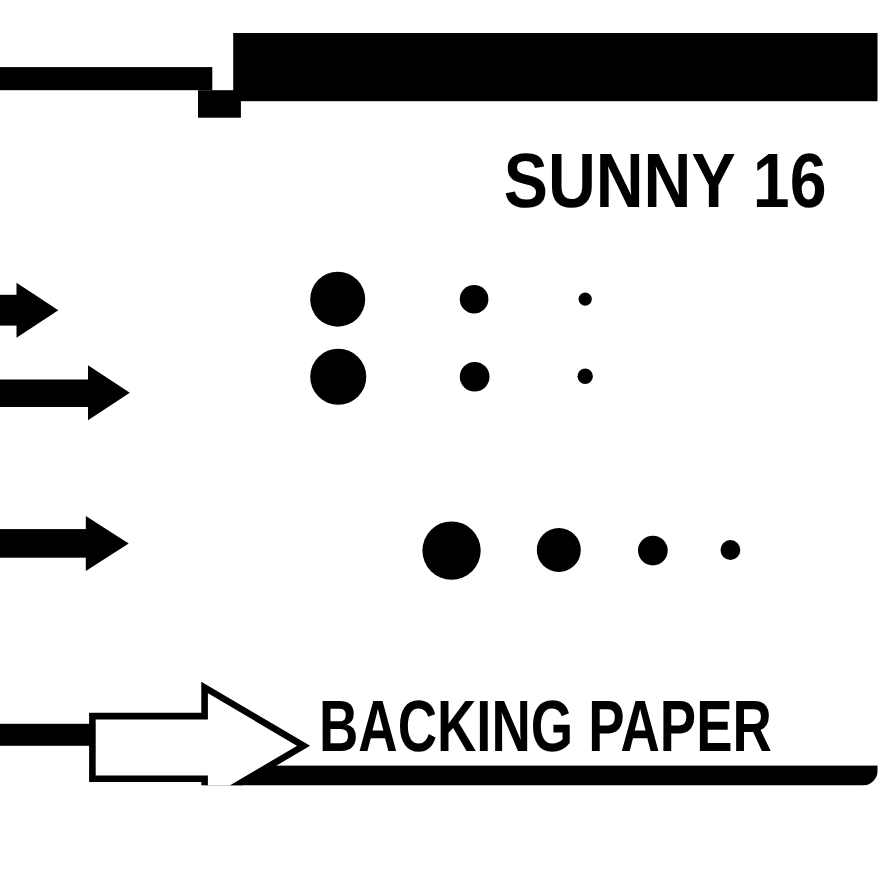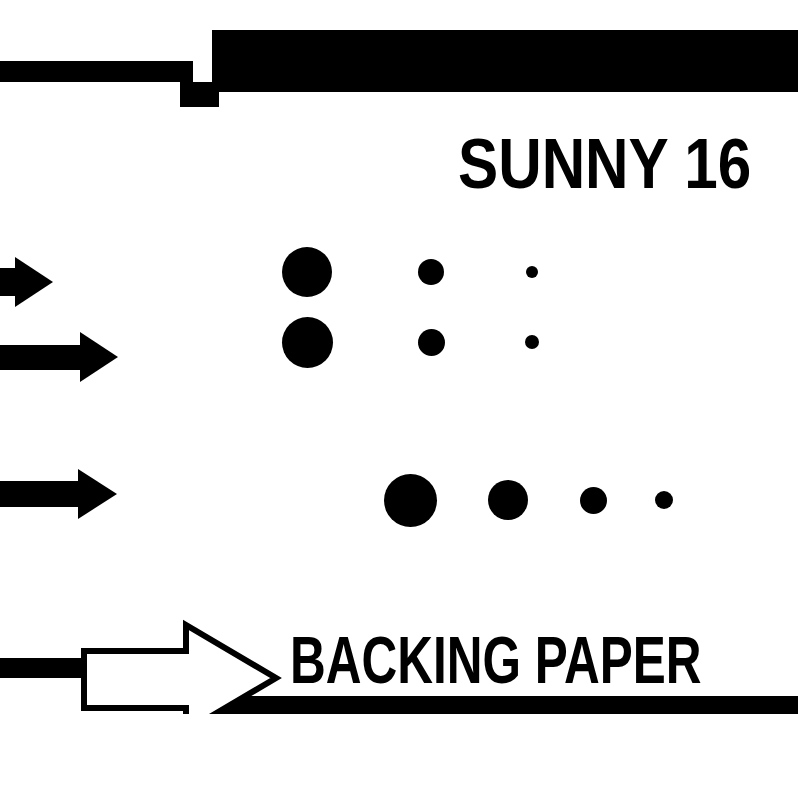--- a/index.html
+++ b/index.html
@@ -3,20 +3,21 @@
 <meta charset="utf-8">
 <style>
   :root { --ink:#000000; --paper:#ffffff; }
   html,body{margin:0;padding:0;background:var(--paper);}
   .canvas{
     position:relative;
     width:798px;height:714px;
     background:var(--paper);
     overflow:hidden;
     font-family:"Liberation Sans", sans-serif;
+    border-radius:14px;
   }
   .layer{position:absolute;inset:0;}
   .strip{position:absolute;background:var(--ink);}
   .arrow{position:absolute;}
   .arrow .shaft{position:absolute;background:var(--ink);}
   .arrow .head{position:absolute;width:0;height:0;}
   .dot{position:absolute;background:var(--ink);border-radius:50%;}
   .label{
     position:absolute;
     font-weight:700;

